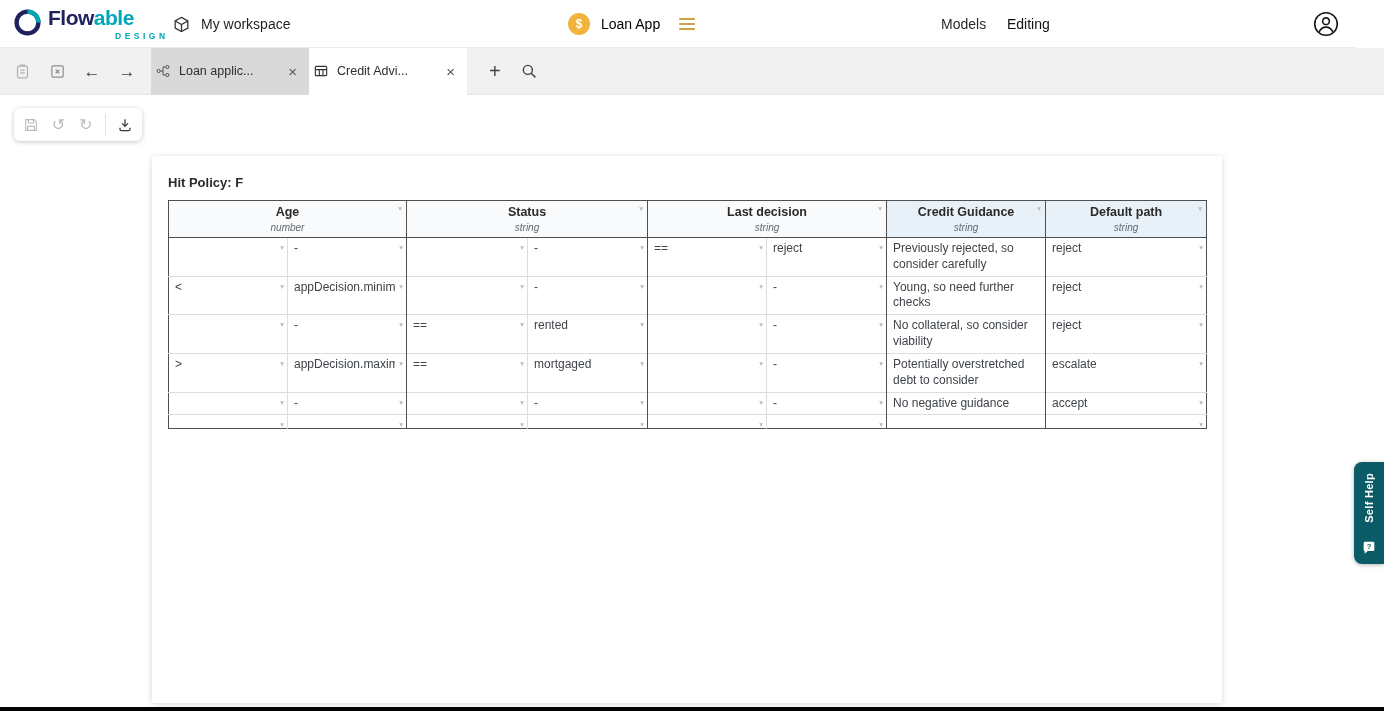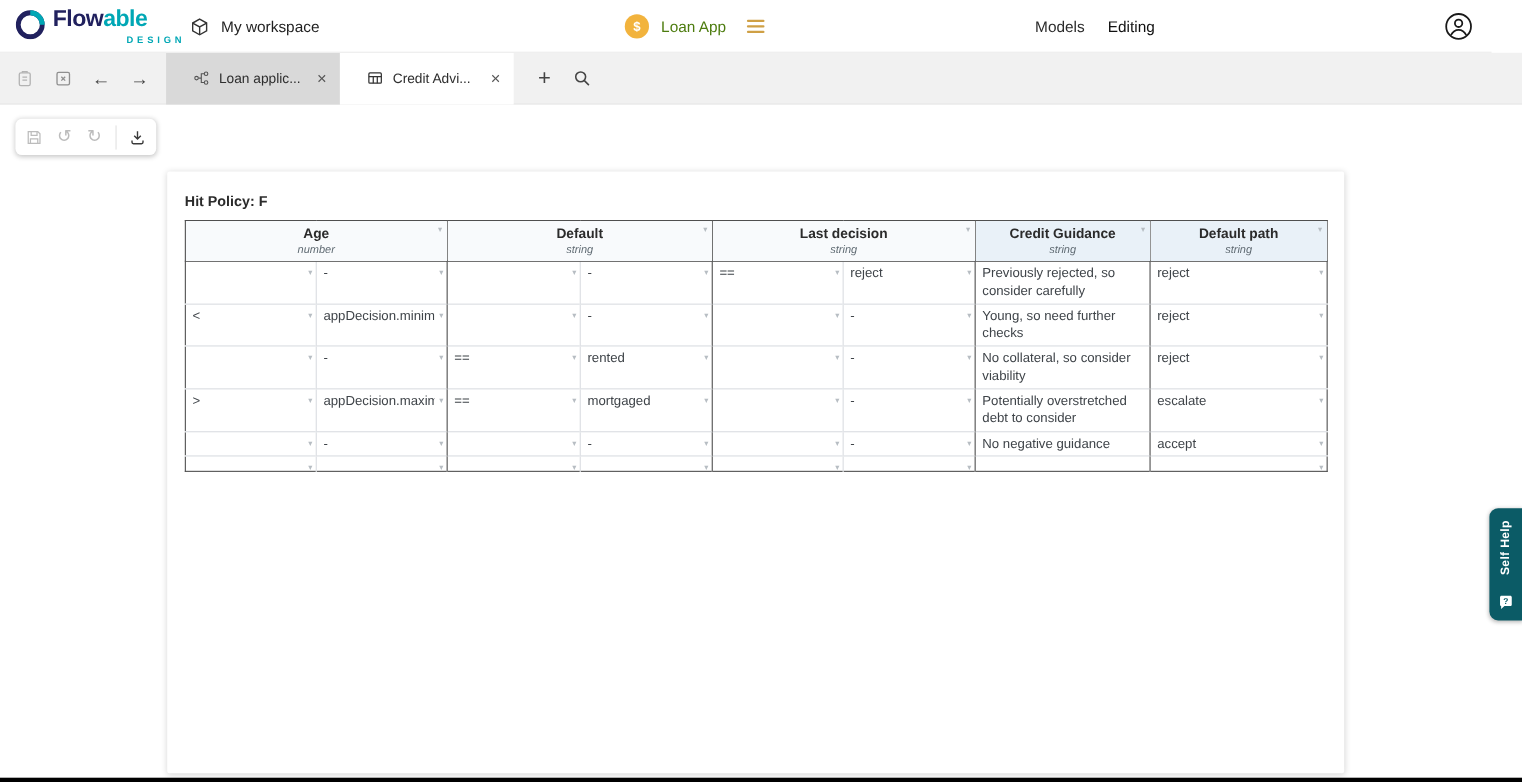--- a/index.html
+++ b/index.html
@@ -13,36 +13,36 @@
   .brand-mark{width:27px;height:27px;margin-top:2px;}
   .brand-line{font-size:21px;font-weight:bold;letter-spacing:-0.5px;line-height:1.05;}
   .brand-primary{color:#21215e;}
   .brand-accent{color:#00a7b5;}
   .brand-sub{font-size:8.5px;color:#00a7b5;letter-spacing:3.5px;font-weight:bold;margin-top:2px;margin-left:22px;padding-left:45px;}
   .workspace{position:absolute;left:172px;top:0;height:48px;display:flex;align-items:center;gap:10px;
     font-size:14px;color:#1f1f1f;cursor:pointer;}
   .app-center{position:absolute;left:568px;top:0;height:48px;display:flex;align-items:center;gap:11px;}
   .app-badge{width:22px;height:22px;border-radius:50%;background:#f2b33d;color:#fff;font-weight:bold;
     font-size:12px;display:flex;align-items:center;justify-content:center;}
-  .app-name{font-size:14px;color:#4d7c0f;}
+  .app-name{font-size:14px;color:#000000;}
   .burger{display:flex;flex-direction:column;gap:3px;margin-left:8px;cursor:pointer;}
   .burger span{display:block;width:16px;height:2px;background:#cfa045;border-radius:1px;}
   .nav-models{position:absolute;left:941px;top:0;height:48px;display:flex;align-items:center;
     font-size:14px;color:#2a2a2a;cursor:pointer;}
   .nav-editing{position:absolute;left:1007px;top:0;height:48px;display:flex;align-items:center;
     font-size:14px;font-weight:normal;color:#111;cursor:pointer;}
   .avatar{position:absolute;right:17px;top:11px;width:26px;height:26px;cursor:pointer;}
 
   
   .tabbar{position:absolute;left:0;top:48px;width:1384px;height:47px;background:#f1f1f1;
     border-bottom:1px solid #e6e6e6;display:flex;align-items:center;z-index:4;}
   .tb-icons{display:flex;align-items:center;gap:15px;margin:0 14px 0 12px;}
   .icon-btn{width:20px;height:20px;display:flex;align-items:center;justify-content:center;cursor:pointer;}
   .arrow-glyph{font-size:17px;color:#3f3f3f;line-height:1;}
-  .tab{height:47px;display:flex;align-items:center;gap:8px;padding:0 10px 0 24px;width:158px;cursor:pointer;}
+  .tab{height:47px;display:flex;align-items:center;gap:8px;padding:0 10px 0 4px;width:158px;cursor:pointer;}
   .tab-1{background:#d9d9d9;}
   .tab-2{background:#ffffff;}
   .tab-label{flex:1;font-size:12.5px;color:#2e2e2e;white-space:nowrap;overflow:hidden;}
   .tab-close{font-size:15px;color:#555;line-height:1;padding:0 2px;cursor:pointer;}
   .plus-btn{margin-left:22px;font-size:20px;color:#444;line-height:1;cursor:pointer;}
   .search-btn{margin-left:18px;cursor:pointer;}
 
   
   .toolbar{position:absolute;left:14px;top:108px;width:128px;height:33px;background:#fff;border-radius:6px;
     box-shadow:0 1px 5px rgba(0,0,0,0.22);display:flex;align-items:center;gap:11px;padding:0 9px;z-index:3;}
@@ -210,21 +210,21 @@
     </colgroup>
     <thead>
         <tr id="dmn-head-row">
           <th colspan="2" class="h-in">
             <span class="caret">▾</span>
             <div class="hname">Age</div>
             <div class="htype">number</div>
           </th>
           <th colspan="2" class="h-in">
             <span class="caret">▾</span>
-            <div class="hname">Default</div>
+            <div class="hname">Status</div>
             <div class="htype">string</div>
           </th>
           <th colspan="2" class="h-in">
             <span class="caret">▾</span>
             <div class="hname">Last decision</div>
             <div class="htype">string</div>
           </th>
           <th colspan="1" class="h-out">
             <span class="caret">▾</span>
             <div class="hname">Credit Guidance</div>

